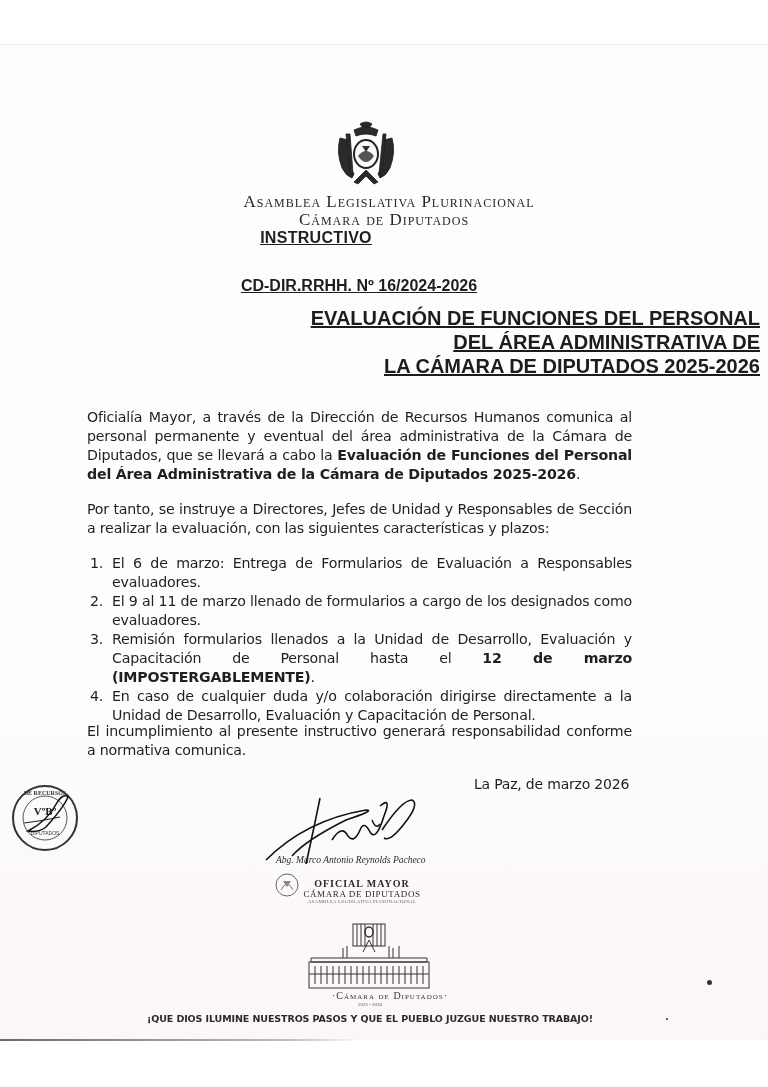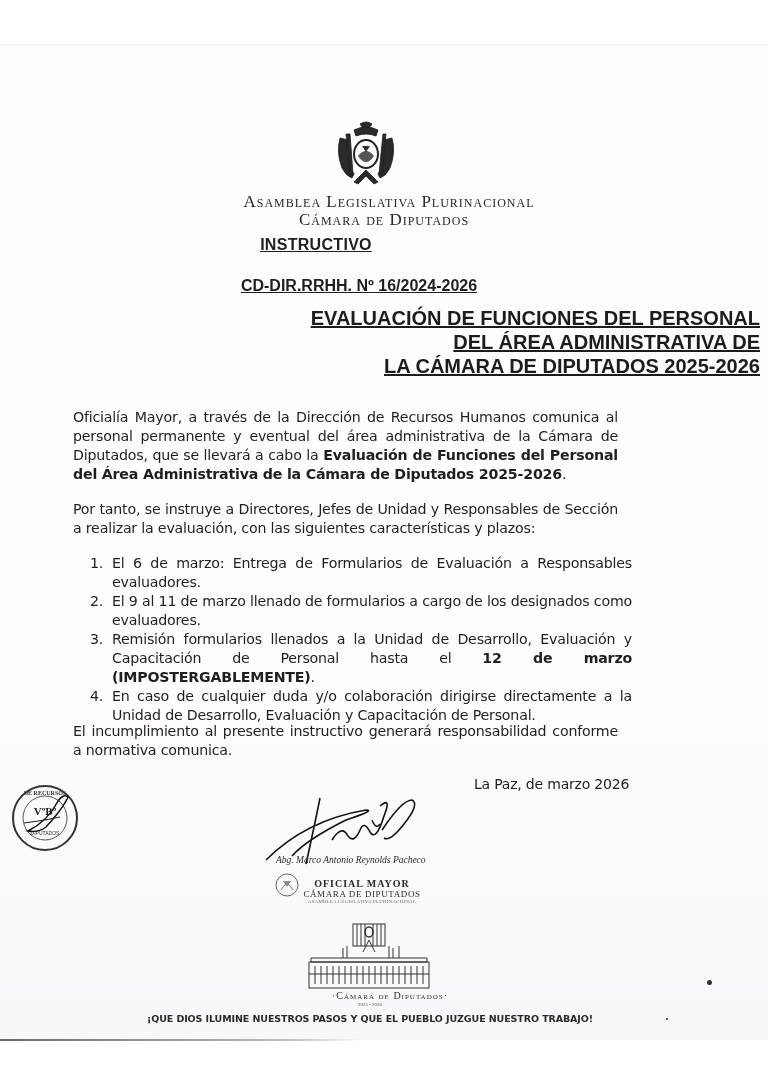--- a/index.html
+++ b/index.html
@@ -46,21 +46,21 @@
       text-align: center;
       font-family: "Liberation Serif", serif;
       letter-spacing: 1px;
       font-variant: small-caps;
       color: #262626;
     }
     .inst-1 { top: 192px; font-size: 17px; left: 5px; }
     .inst-2 { top: 210px; font-size: 17px; left: 0px; }
     .doc-type {
       position: absolute;
-      top: 236px;
+      top: 229px;
       left: 0;
       width: 632px;
       text-align: center;
       font-weight: bold;
       font-size: 16px;
       text-decoration: underline;
       color: #1f1f1f;
       letter-spacing: 0.3px;
     }
     .doc-code {
@@ -84,21 +84,21 @@
       font-size: 20px;
       line-height: 24px;
       color: #1c1c1c;
     }
     .title span {
       display: block;
       text-decoration: underline;
     }
     .body-text {
       position: absolute;
-      left: 73px;
+      left: 87px;
       width: 545px;
       font-size: 14.2px;
       line-height: 19px;
       text-align: justify;
       color: #1f1f1f;
       font-family: "DejaVu Sans", sans-serif;
       letter-spacing: -0.2px;
     }
     .para-1 { top: 408px; }
     .para-2 { top: 500px; }

